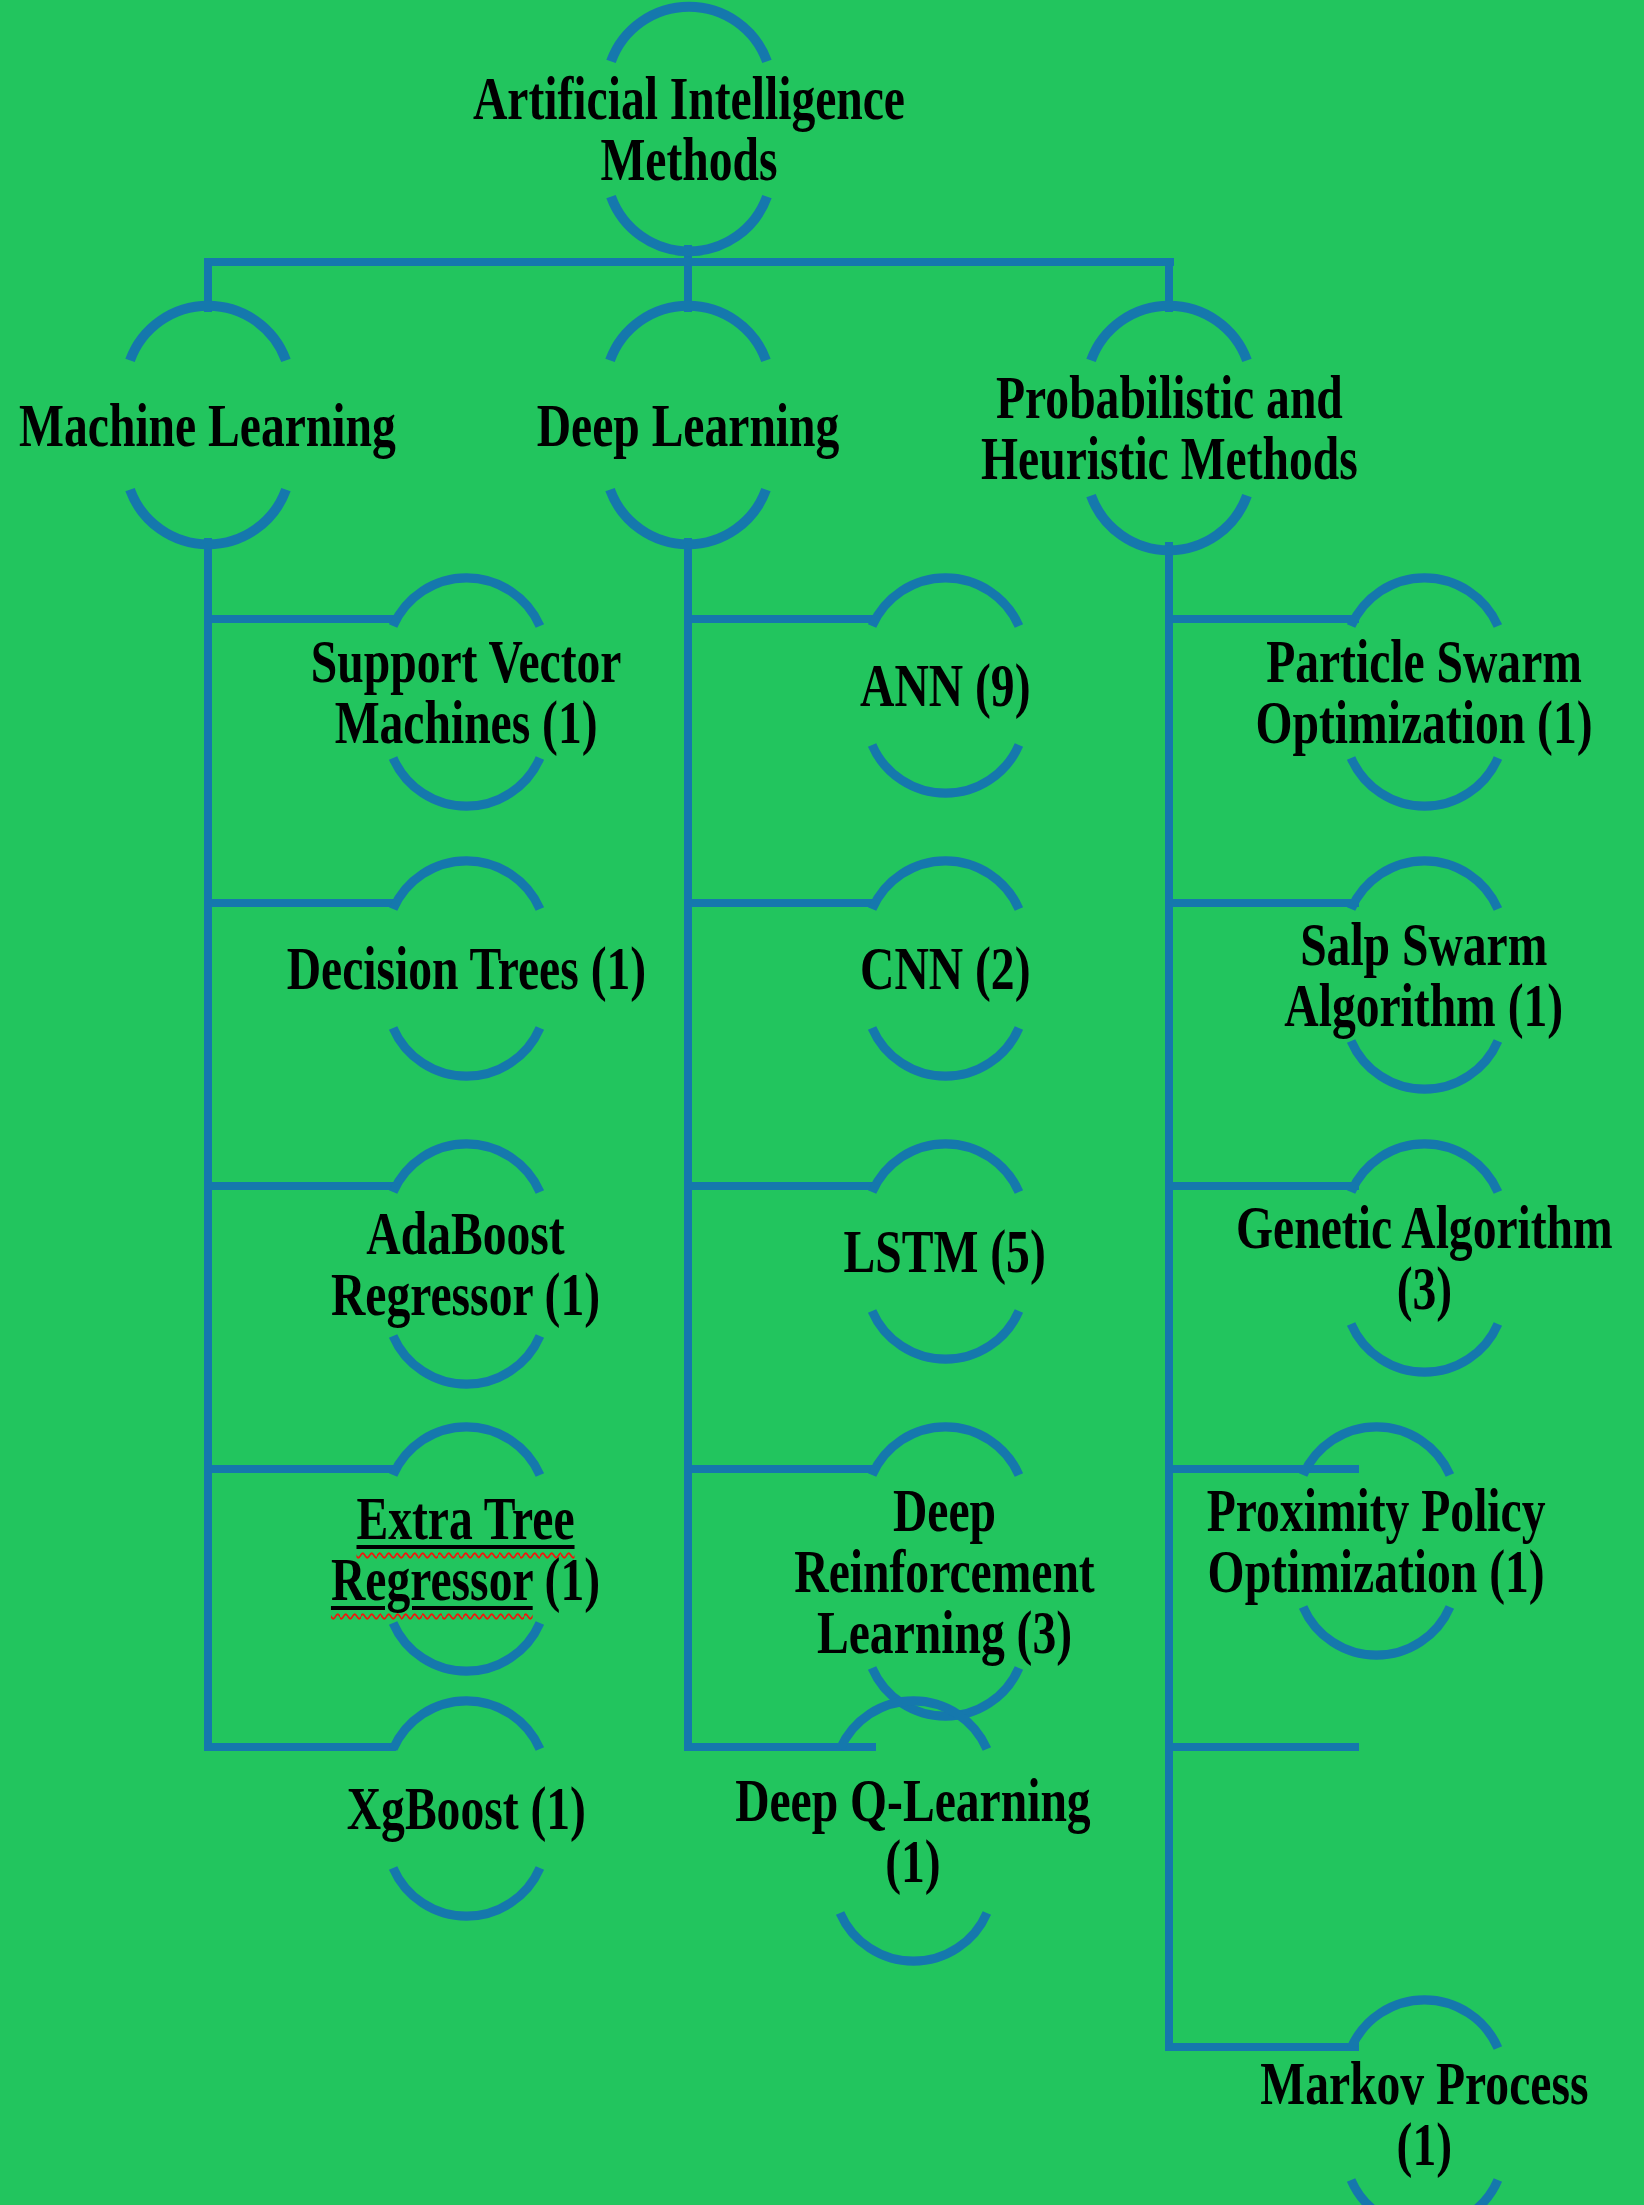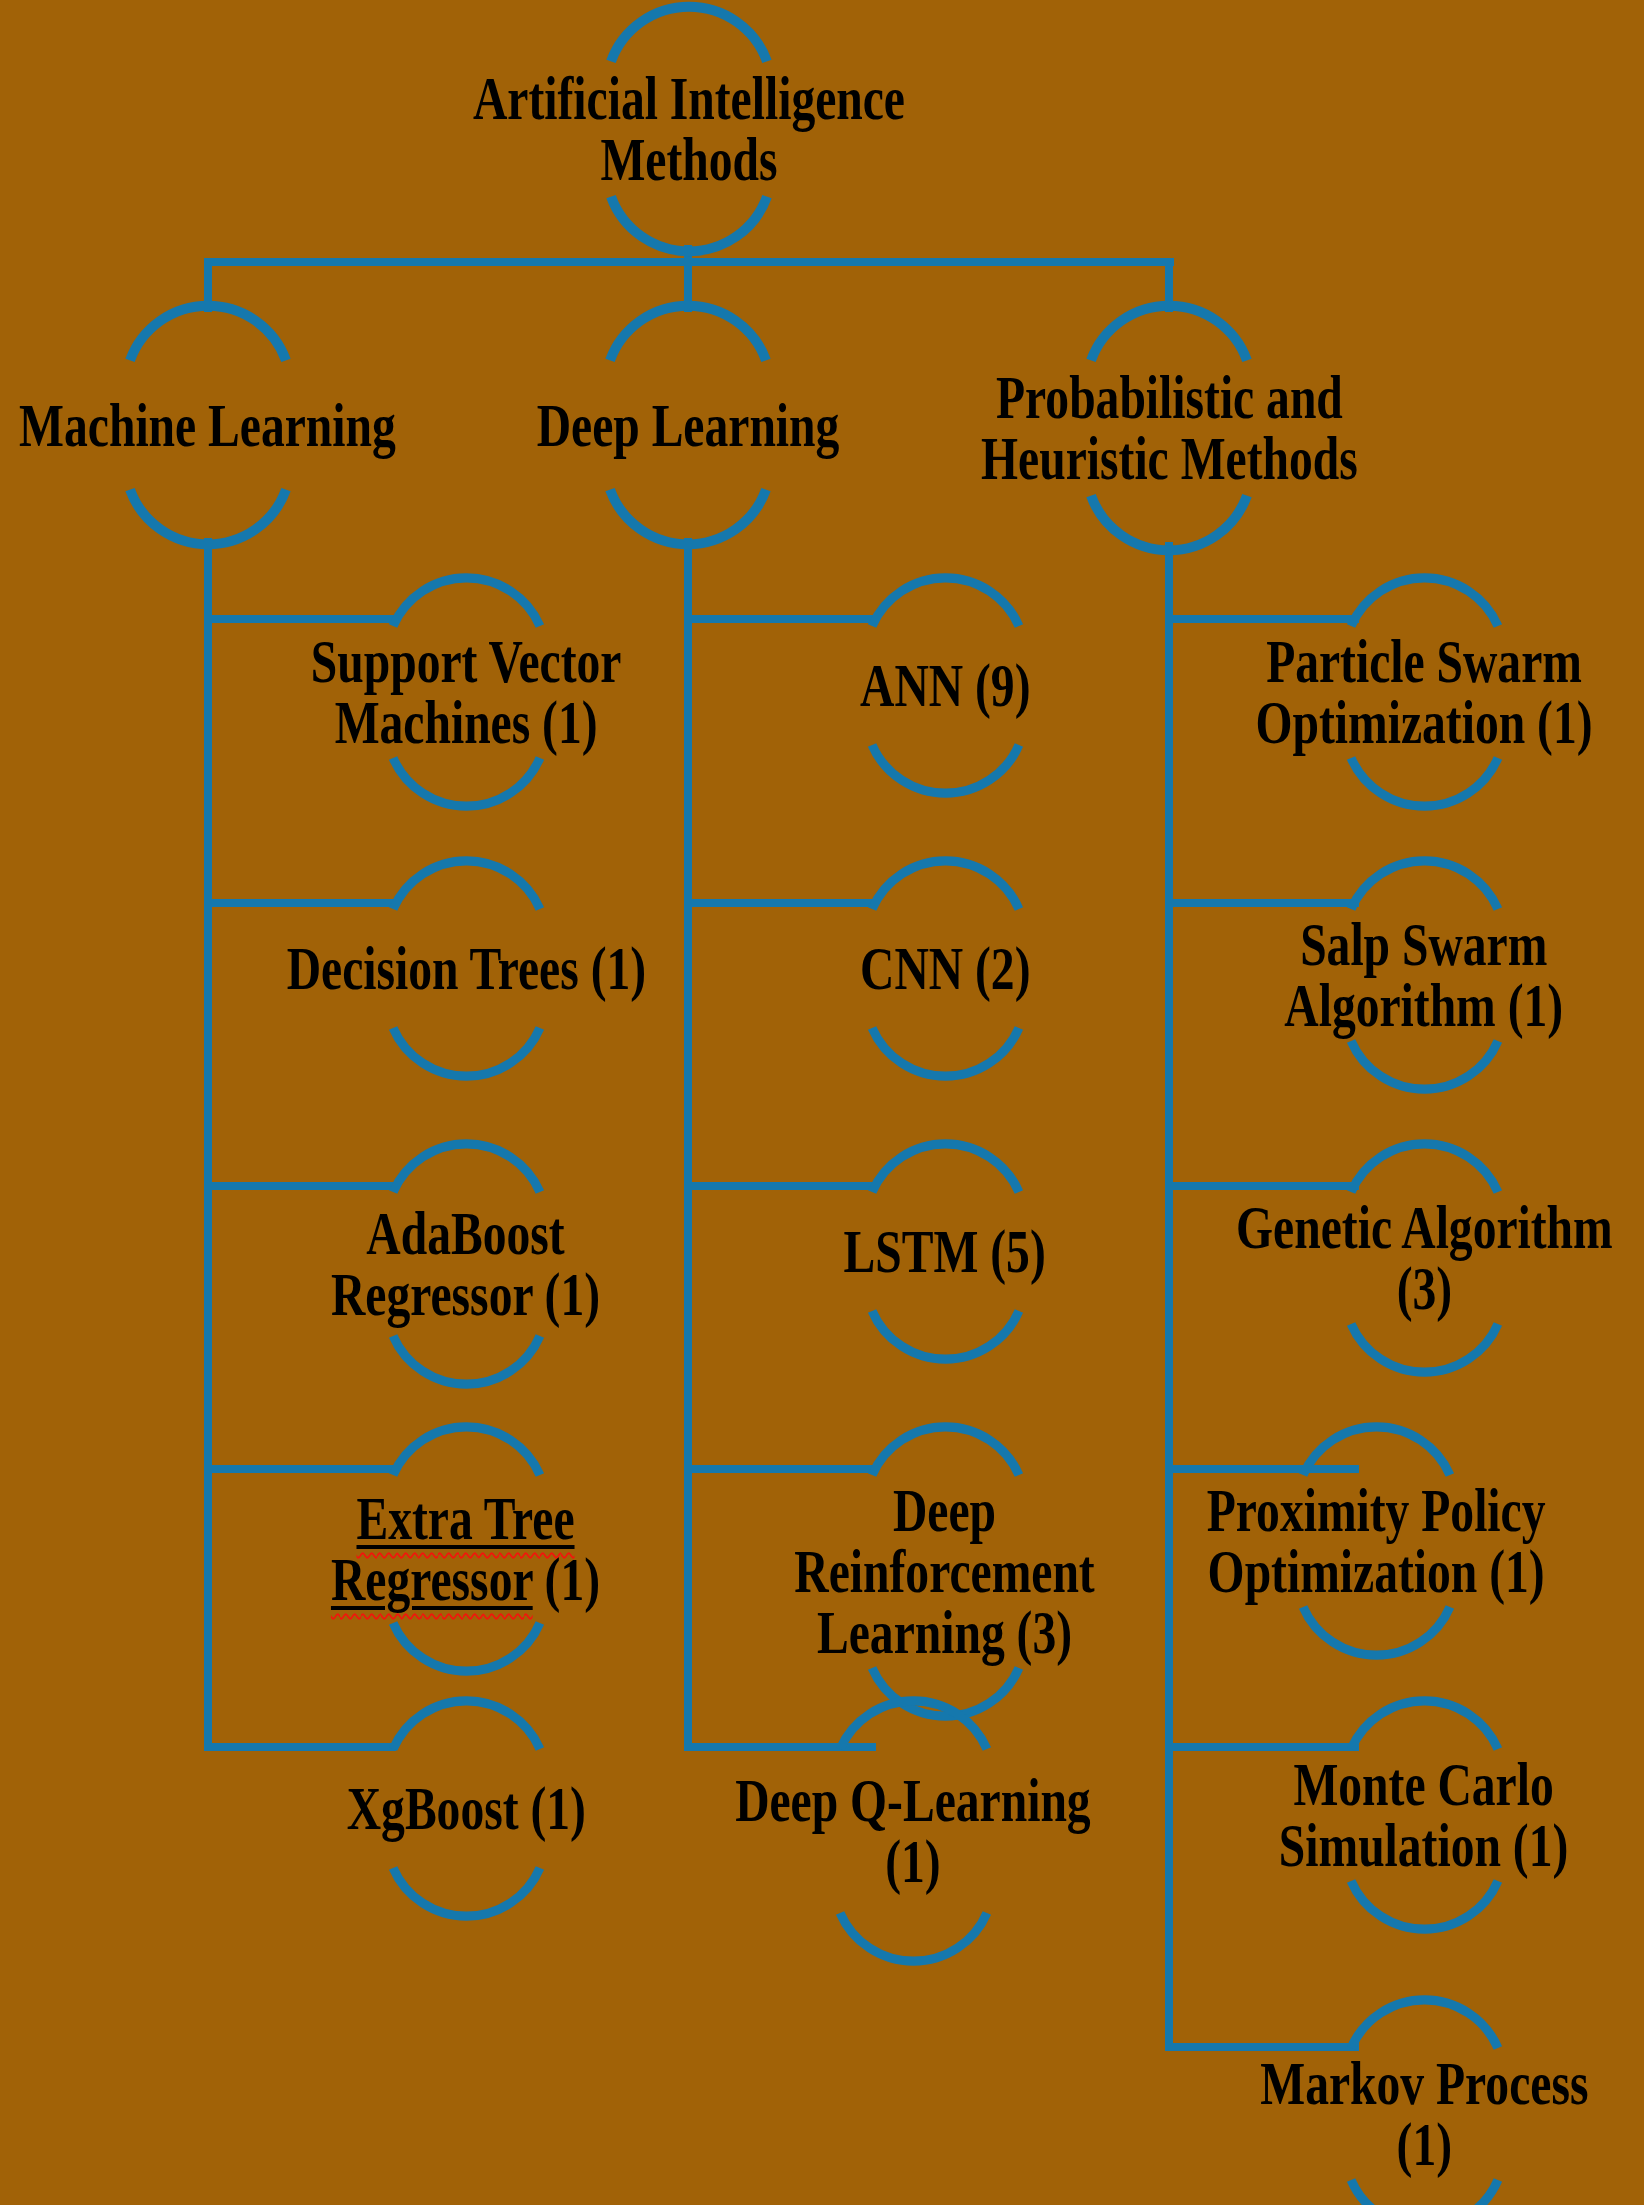--- a/index.html
+++ b/index.html
@@ -1,19 +1,19 @@
 <!DOCTYPE html>
 <html style="font-size:13.2px"><head>
 <meta charset="utf-8">
 <style>
   html,body{margin:0;padding:0;background:#ffffff;}
   #canvas{
     position:relative;
     width:1645px;height:2205px;
-    background:#a16207;
+    background:#22c55e;
     font-family:"Liberation Serif","DejaVu Serif",serif;
     overflow:hidden;
   }
   
   .line{position:absolute;background:#1578ad;}
   
   .node{
     position:absolute;
     display:flex;flex-direction:column;align-items:center;
   }
@@ -295,32 +295,20 @@
       </svg>
     <div class="txt">
       <div>Proximity Policy</div>
       <div>Optimization (1)</div>
     </div>
     <svg class="arc" width="157" height="66" viewBox="0 0 190 80">
         <path d="M6 6 A97 97 0 0 0 184 6" fill="none" stroke="#1578ad" stroke-width="11"></path>
       </svg>
   </div>
 
-  <div class="node leaf" style="left:1242px;top:1688px;width:364px;">
-    <svg class="arc" width="157" height="66" viewBox="0 0 190 80">
-        <path d="M6 74 A97 97 0 0 1 184 74" fill="none" stroke="#1578ad" stroke-width="11"></path>
-      </svg>
-    <div class="txt">
-      <div>Monte Carlo</div>
-      <div>Simulation (1)</div>
-    </div>
-    <svg class="arc" width="157" height="66" viewBox="0 0 190 80">
-        <path d="M6 6 A97 97 0 0 0 184 6" fill="none" stroke="#1578ad" stroke-width="11"></path>
-      </svg>
-  </div>
 
   <div class="node leaf" style="left:1242px;top:1987px;width:364px;">
     <svg class="arc" width="157" height="66" viewBox="0 0 190 80">
         <path d="M6 74 A97 97 0 0 1 184 74" fill="none" stroke="#1578ad" stroke-width="11"></path>
       </svg>
     <div class="txt">
       <div>Markov Process</div>
       <div>(1)</div>
     </div>
     <svg class="arc" width="157" height="66" viewBox="0 0 190 80">

